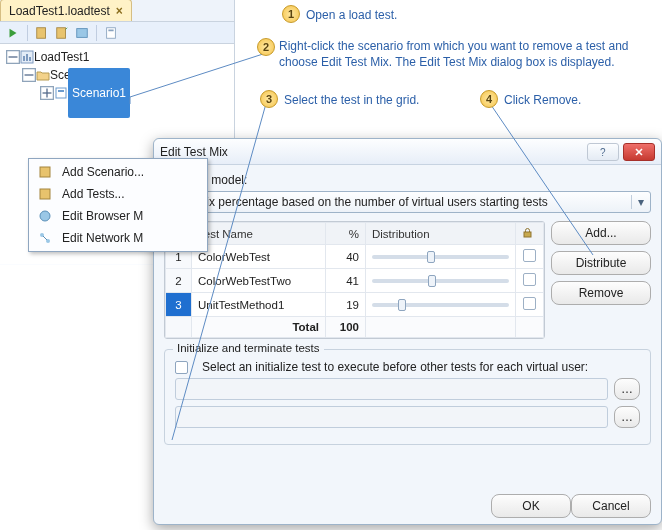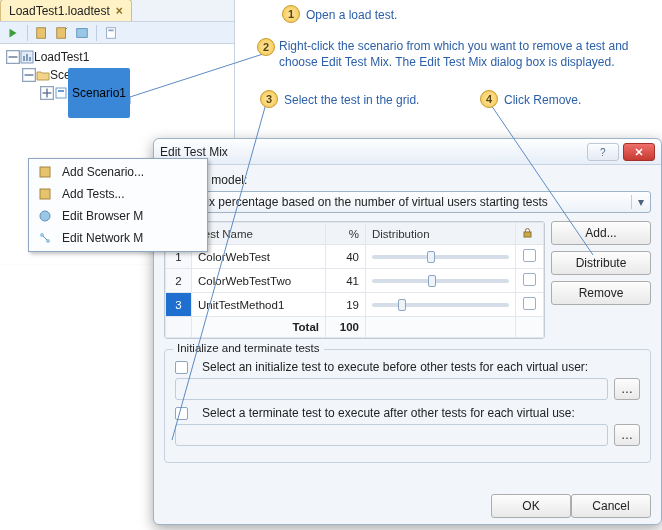--- a/index.html
+++ b/index.html
@@ -33,21 +33,21 @@
   .tb-btn{width:18px;height:18px;display:flex;align-items:center;justify-content:center;border:1px solid transparent;border-radius:3px;color:#53719b}
   .tb-sep{width:1px;height:16px;background:#c0cde0;margin:0 3px}
 
   .tree{padding:4px 0;background:#fff;height:220px;overflow:visible;position:relative}
   .node{display:flex;align-items:center;height:18px;padding:0 6px;white-space:nowrap}
   .node svg{flex:none}
   .indent1{padding-left:22px}
   .indent2{padding-left:40px}
   .disclose{width:11px;height:11px;color:#6c7a8c}
   .node.sel{background:transparent}
-  .node.sel .lbl{background:var(--tree-sel);color:#000000;padding:18px 4px;border-radius:2px}
+  .node.sel .lbl{background:var(--tree-sel);color:#ffffff;padding:18px 4px;border-radius:2px}
 
   
   .ctx-menu{position:absolute;left:28px;top:114px;width:180px;background:#fcfdff;border:1px solid #8fa6c0;box-shadow:2px 2px 4px rgba(0,0,0,.25);padding:2px;z-index:4}
   .ctx-item{display:flex;align-items:center;gap:8px;height:22px;padding:0 4px;border:1px solid transparent;border-radius:3px}
   .ctx-item .ic{width:18px;display:flex;justify-content:center}
   .ctx-item.sel{background:var(--tree-hover);border-color:#e3cf91}
 
   
   .dialog{position:absolute;left:153px;top:138px;width:509px;height:387px;border:1px solid var(--dlg-border);border-radius:6px;background:var(--dlg-bg);box-shadow:0 4px 14px rgba(0,0,0,.35);z-index:3}
   .title-bar{height:26px;display:flex;align-items:center;padding:0 6px;border-bottom:1px solid #c7d3e1;border-top-left-radius:6px;border-top-right-radius:6px;background:linear-gradient(#fdfeff,#e7eef8);font-weight:500}
@@ -70,21 +70,21 @@
   tr.sel td.idx{background:var(--row-sel);color:#fff}
   td.dist{width:150px}
   td.lock{width:28px;text-align:center}
   .slider{display:flex;align-items:center;gap:4px}
   .slider-track{flex:1;height:4px;background:#d4dde8;border-radius:2px;position:relative}
   .slider-thumb{position:absolute;top:-4px;width:8px;height:12px;background:#eef3f9;border:1px solid #8ea5bf;border-radius:2px}
   .lock-box{width:13px;height:13px;border:1px solid #9db0c5;background:#fff;display:inline-block;border-radius:2px}
   tfoot td{background:#fafbfd;font-weight:600}
 
   .btn-col{display:flex;flex-direction:column;gap:6px;width:100px}
-  .btn{height:24px;border:1px solid var(--btn-border);background:linear-gradient(#fdfdfd,#e9e9e9);border-radius:3px;display:flex;align-items:center;justify-content:center;cursor:pointer}
+  .btn{height:24px;border:1px solid var(--btn-border);background:linear-gradient(#fdfdfd,#e9e9e9);border-radius:8px;display:flex;align-items:center;justify-content:center;cursor:pointer}
 
   .group{margin-top:10px;border:1px solid #c7d2de;border-radius:4px;padding:8px 10px 10px;position:relative}
   .group-title{position:absolute;top:-8px;left:8px;background:var(--dlg-bg);padding:0 4px;font-size:11.5px}
   .chk-row{display:flex;align-items:center;gap:14px;margin-top:2px;margin-bottom:4px}
   .chk{width:13px;height:13px;border:1px solid #8ea5bf;background:#fff;border-radius:2px}
   .path-row{display:flex;align-items:center;gap:6px;margin-bottom:6px}
   .path-box{flex:1;height:22px;border:1px solid #c0cddc;background:#f2f5f9;border-radius:3px}
   .ell-btn{width:26px;height:22px}
 
   .dlg-footer{margin-top:auto;display:flex;justify-content:flex-end;padding-top:8px}
@@ -322,24 +322,20 @@
     <div class="group">
       <span class="group-title">Initialize and terminate tests</span>
       <div class="chk-row">
         <span class="chk"></span>
         <span>Select an initialize test to execute before other tests for each virtual user:</span>
       </div>
       <div class="path-row">
         <div class="path-box"></div>
         <div class="btn ell-btn">…</div>
       </div>
-      <div class="chk-row">
-        <span class="chk"></span>
-        <span>Select a terminate test to execute after other tests for each virtual use:</span>
-      </div>
       <div class="path-row">
         <div class="path-box"></div>
         <div class="btn ell-btn">…</div>
       </div>
     </div>
 
     <div class="dlg-footer">
       <div class="btn ftr-btn">
           <span>OK</span>
         </div>

